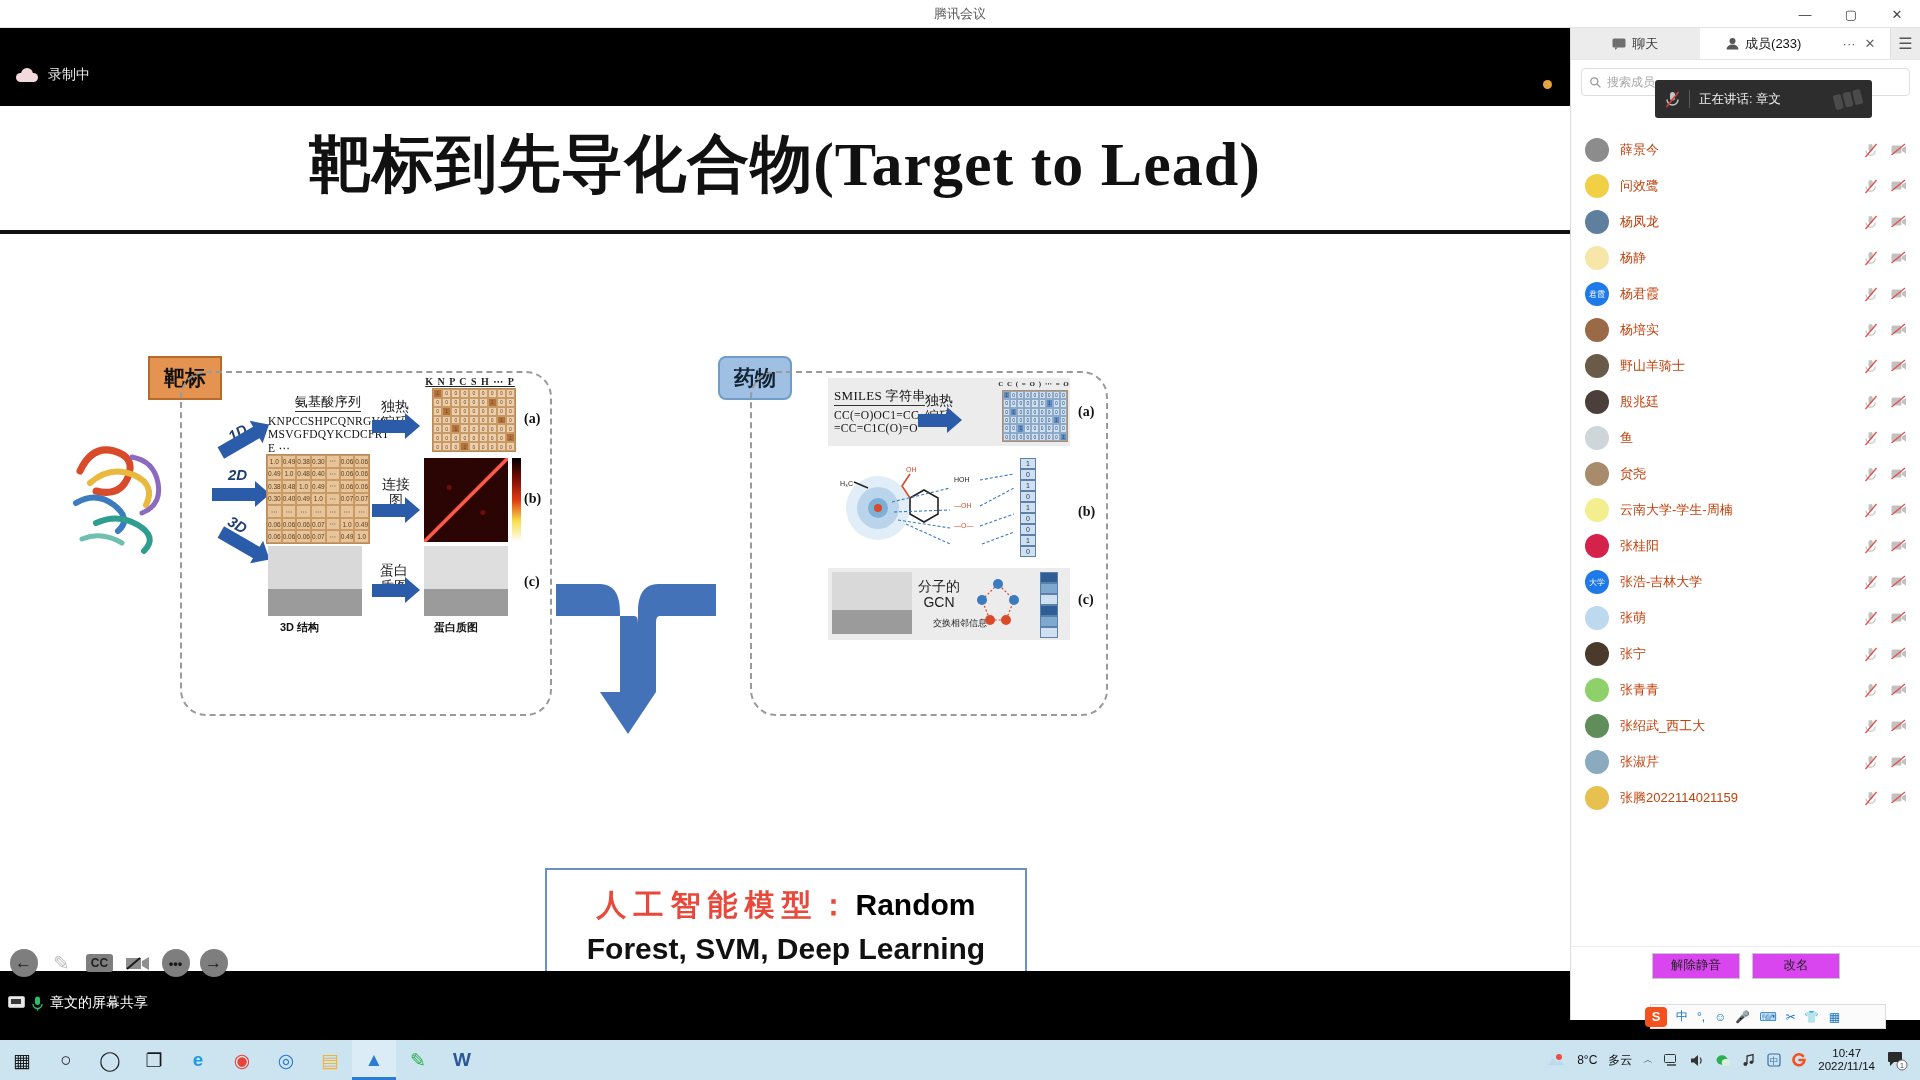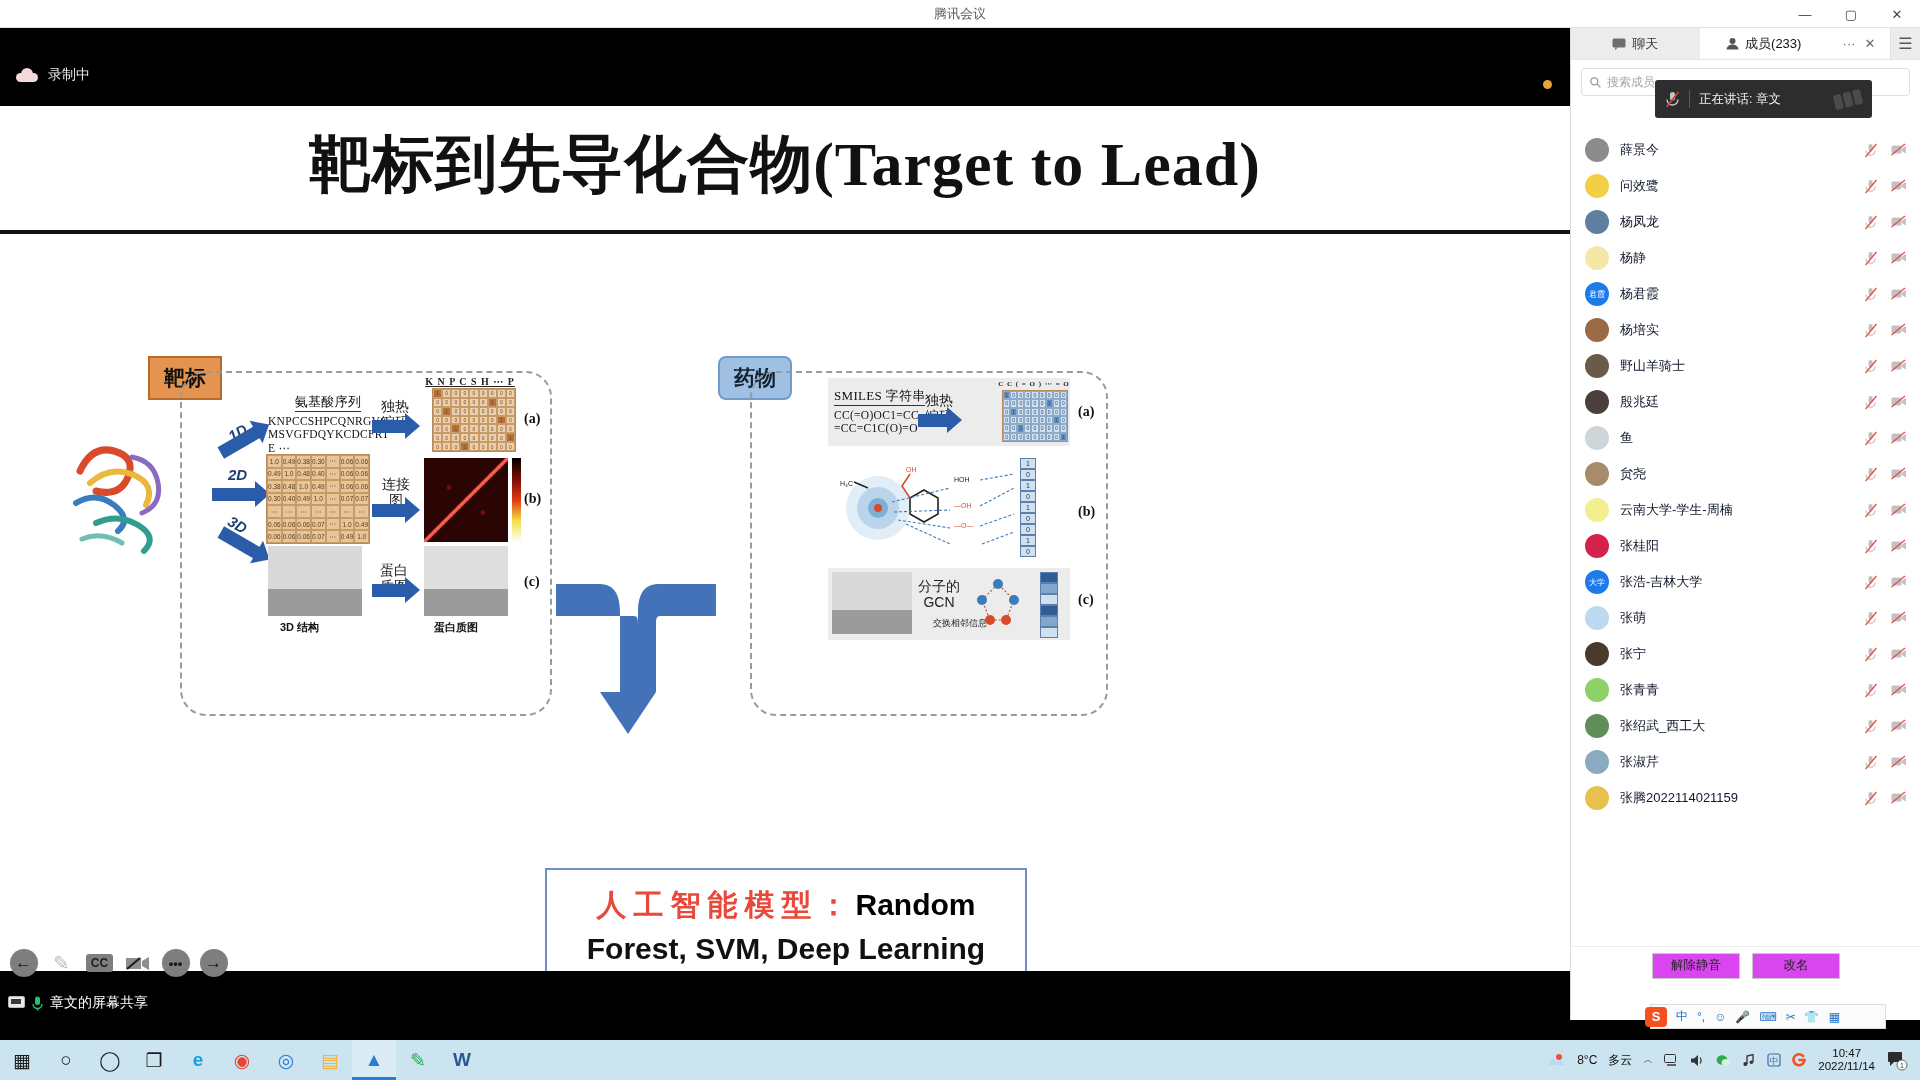--- a/index.html
+++ b/index.html
@@ -160,21 +160,21 @@
     transform:rotate(-14deg); }
   .wave i { display:block; width:8px; height:15px; background:#4b4b4b;
     border-radius:2px; }
 
   .plist { position:absolute; left:0; top:104px; width:350px; height:850px;
     overflow:hidden; }
   .prow { height:36px; display:flex; align-items:center; padding:0 14px 0 14px; }
   .pav { width:24px; height:24px; border-radius:50%; flex:0 0 24px;
     display:flex; align-items:center; justify-content:center; font-size:8px;
     color:#fff; overflow:hidden; }
-  .pname { margin-left:11px; font-size:13px; color:#0f172a; white-space:nowrap;
+  .pname { margin-left:11px; font-size:13px; color:#c2410c; white-space:nowrap;
     overflow:hidden; text-overflow:ellipsis; }
   .picons { margin-left:auto; display:flex; gap:13px; }
 
   .pfoot { position:absolute; left:0; bottom:36px; width:350px; height:38px;
     display:flex; align-items:center; justify-content:center; gap:12px;
     border-top:1px solid #ededed; background:#fff; }
   .pfbtn { width:88px; height:26px; border:1px solid #c8c8c8; background:#d946ef;
     font-size:12.5px; color:#222; display:flex; align-items:center;
     justify-content:center; }
 

